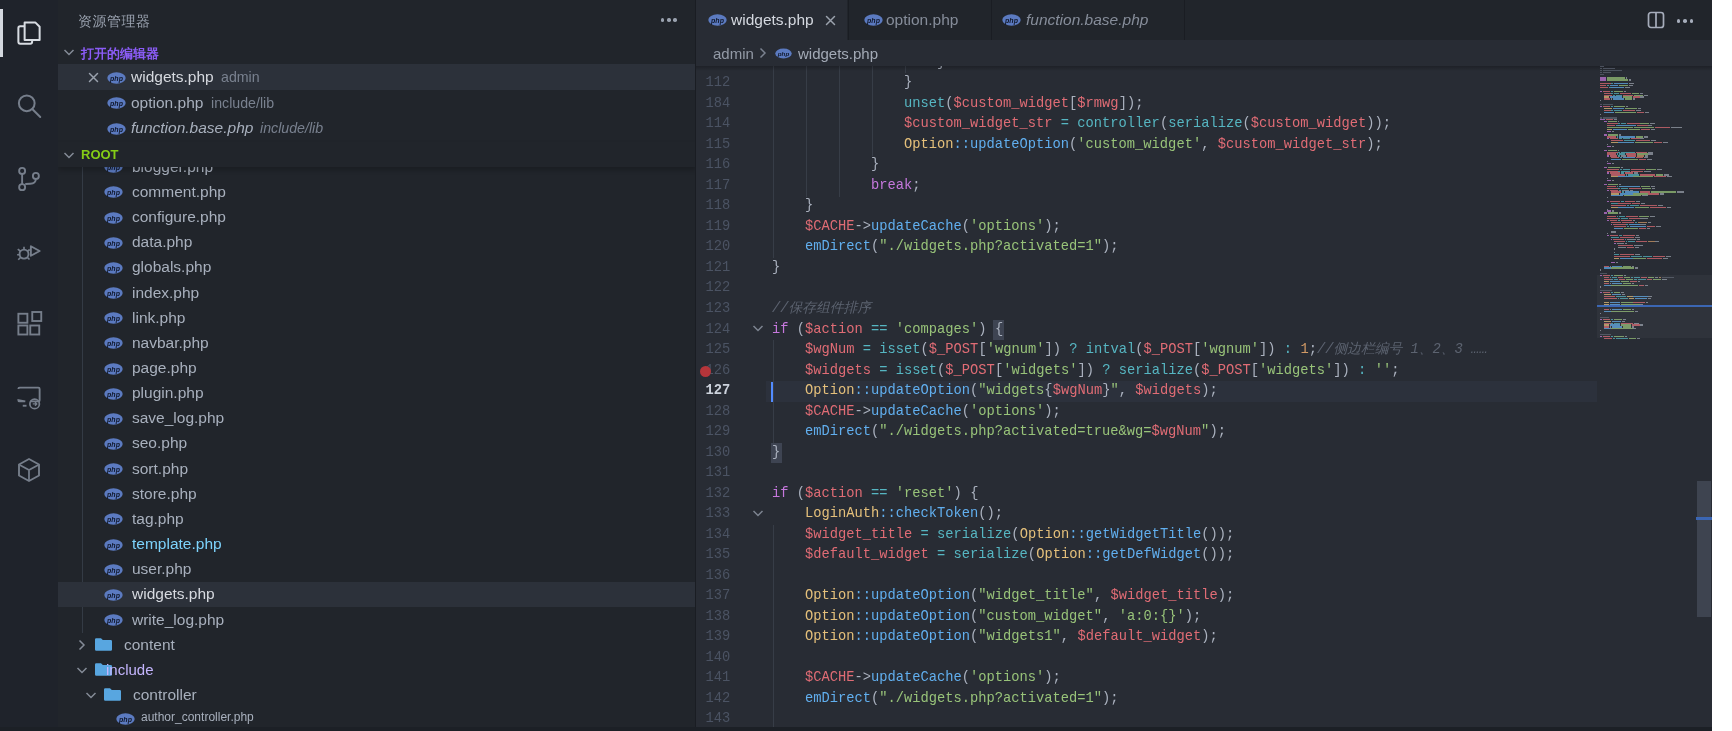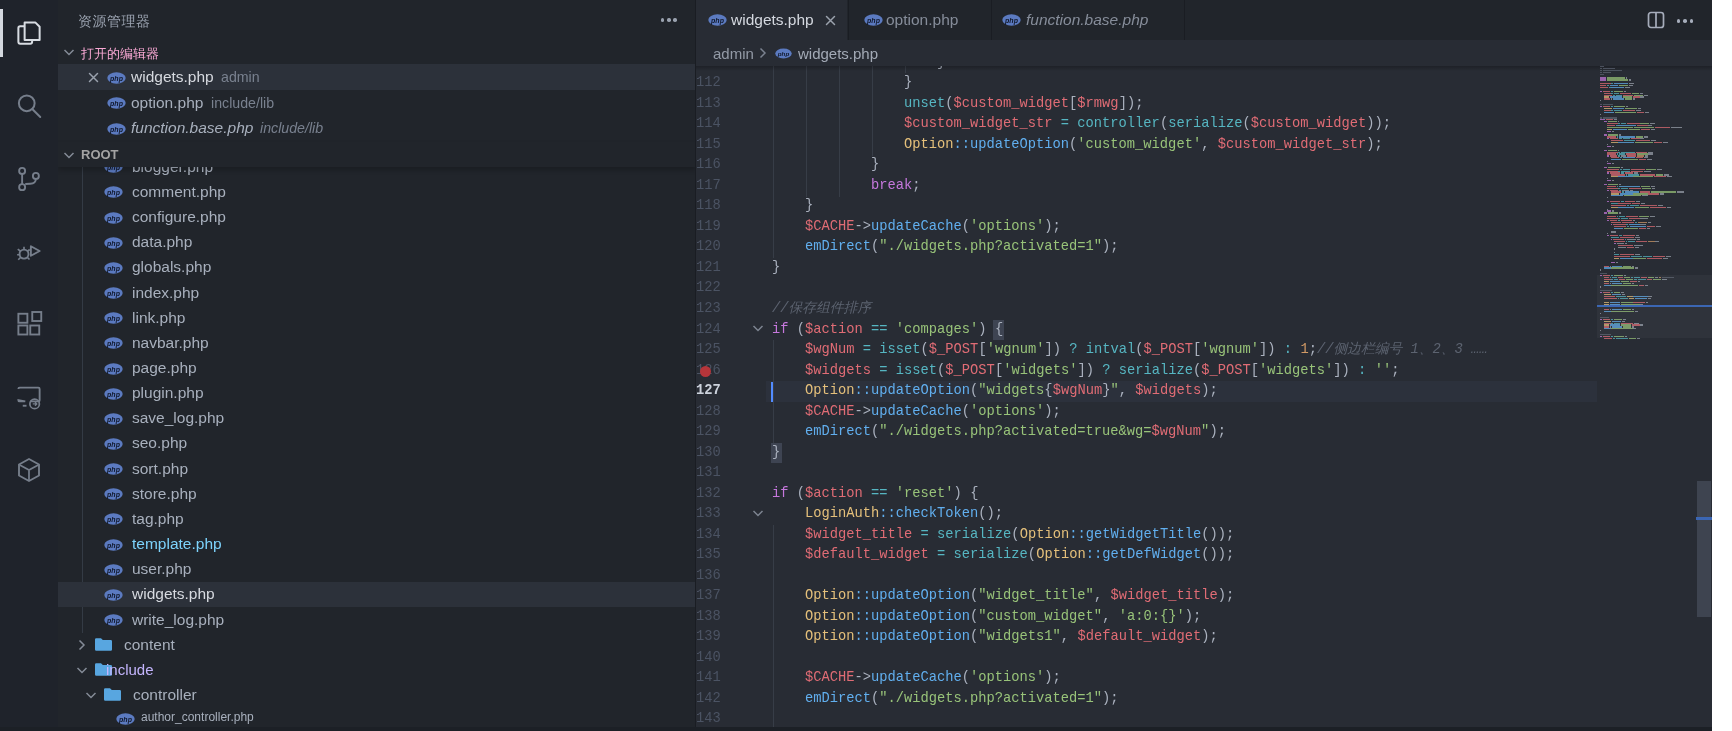--- a/index.html
+++ b/index.html
@@ -1,21 +1,21 @@
 <!DOCTYPE html>
 <html><head><meta charset="utf-8"><style>
 *{margin:0;padding:0;box-sizing:border-box}
 html,body{width:1732px;height:731px;background:#ffffff;overflow:hidden;position:relative;font-family:"Liberation Sans",sans-serif}
 .abs{position:absolute}
 #win{position:absolute;left:0;top:0;width:1712px;height:731px;background:#21252b;overflow:hidden}
 #abar{position:absolute;left:0;top:0;width:58px;height:731px;background:#1f232b}
 #sbar{position:absolute;left:58px;top:0;width:638px;height:731px;background:#21252b;overflow:hidden}
 #ed{position:absolute;left:696px;top:0;width:1016px;height:731px;background:#282c34;overflow:hidden}
 .cl{height:20.53px;line-height:20.53px;white-space:pre;font-size:13.75px;font-family:"Liberation Mono",monospace;color:#abb2bf}
-.gl{height:20.53px;line-height:20.53px;text-align:left;font-size:13.75px;font-family:"Liberation Mono",monospace;color:#4b5363}
+.gl{height:20.53px;line-height:20.53px;text-align:center;font-size:13.75px;font-family:"Liberation Mono",monospace;color:#4b5363}
 .red{color:#e06c75}.blu{color:#61afef}.cyn{color:#56b6c2}.grn{color:#98c379}
 .pur{color:#c678dd}.org{color:#d19a66}.yel{color:#e5c07b}.wht{color:#abb2bf}
 .com{color:#5c6370;font-style:italic}
 </style></head><body>
 <div id="win">
     <div id="abar">
       <div class="abs" style="left:0;top:9px;width:2.5px;height:48px;background:#d4d8df"></div>
       <svg class="abs" style="left:14.0px;top:18.0px" width="30" height="30" viewBox="0 0 24 24" fill="none">
         <path d="M8.5 3.5 H17 L20.5 7 V17.5 H8.5 Z" stroke="#d8dce2" stroke-width="1.6" stroke-linejoin="round"></path>
         <path d="M8.5 6.5 H5 Q3.5 6.5 3.5 8 V19 Q3.5 20.5 5 20.5 H13 Q14.5 20.5 14.5 19 V17.5" stroke="#d8dce2" stroke-width="1.6"></path>
@@ -53,21 +53,21 @@
       </svg>
     </div>
     <div id="sbar">
       <div class="abs" style="left:20px;top:13px;font-size:14px;color:#9aa2af;letter-spacing:0.5px">资源管理器</div>
       <div class="abs" style="left:603px;top:18.4px;width:3.4px;height:3.4px;border-radius:50%;background:#9aa2af"></div>
       <div class="abs" style="left:609.2px;top:18.4px;width:3.4px;height:3.4px;border-radius:50%;background:#9aa2af"></div>
       <div class="abs" style="left:615.4px;top:18.4px;width:3.4px;height:3.4px;border-radius:50%;background:#9aa2af"></div>
       <svg class="abs" style="left:5px;top:47px" width="12" height="12" viewBox="0 0 12 12" fill="none">
         <path d="M1.5 3 L6 7.5 L10.5 3" stroke="#848b97" stroke-width="1.5"></path>
       </svg>
-      <div class="abs" style="left:23px;top:45px;font-size:13px;font-weight:normal;color:#f9a8d4">打开的编辑器</div>
+      <div class="abs" style="left:23px;top:45px;font-size:13px;font-weight:bold;color:#8b5cf6">打开的编辑器</div>
       <div class="abs" style="left:0;top:64.4px;width:638px;height:25.4px;background:#2c313a"></div>
       <svg class="abs" style="left:30px;top:71.5px" width="11" height="11" viewBox="0 0 11 11">
         <path d="M1.5 1.5 L9.5 9.5 M9.5 1.5 L1.5 9.5" stroke="#9aa1ad" stroke-width="1.5" stroke-linecap="round"></path>
       </svg>
       <svg class="abs" style="left:49px;top:71.5px" width="19" height="12" viewBox="0 0 19 12">
         <ellipse cx="9.5" cy="6" rx="9.2" ry="5.7" fill="#5b7ac0"></ellipse>
         <text x="9.5" y="8.6" font-size="7" font-style="italic" font-weight="bold" fill="#10182b" text-anchor="middle" font-family="Liberation Sans">php</text>
       </svg>
       <div class="abs" style="left:73px;top:68px;font-size:15.5px;color:#d7dae0">widgets.php</div>
       <div class="abs" style="left:163px;top:69px;font-size:14.2px;color:#79818f">admin</div>
@@ -203,21 +203,21 @@
       <div class="abs" style="left:75px;top:686.0px;font-size:15.5px;color:#a8b0bd">controller</div>
       <svg class="abs" style="left:58px;top:713.0999999999999px" width="19" height="12" viewBox="0 0 19 12">
         <ellipse cx="9.5" cy="6" rx="9.2" ry="5.7" fill="#5b7ac0"></ellipse>
         <text x="9.5" y="8.6" font-size="7" font-style="italic" font-weight="bold" fill="#10182b" text-anchor="middle" font-family="Liberation Sans">php</text>
       </svg>
       <div class="abs" style="left:83px;top:709.6px;font-size:12px;color:#a8b0bd">author_controller.php</div>
       <div class="abs" style="left:0;top:141.7px;width:638px;height:25.2px;background:#21252b;box-shadow:0 3px 5px rgba(0,0,0,0.22)"></div>
       <svg class="abs" style="left:5px;top:149.5px" width="12" height="12" viewBox="0 0 12 12" fill="none">
         <path d="M1.5 3 L6 7.5 L10.5 3" stroke="#848b97" stroke-width="1.5"></path>
       </svg>
-      <div class="abs" style="left:23px;top:146.5px;font-size:13px;font-weight:bold;color:#a3a3a3">ROOT</div>
+      <div class="abs" style="left:23px;top:146.5px;font-size:13px;font-weight:bold;color:#84cc16">ROOT</div>
     </div>
     <div class="abs" style="left:695px;top:0;width:1px;height:731px;background:#1a1d23"></div>
     <div id="ed">
       <div class="abs" style="left:70px;top:381.3px;width:831px;height:20.53px;background:#2c313c"></div>
       <div class="abs" style="left:297.2px;top:319.7px;width:11px;height:20.53px;background:#3e4452"></div>
       <div class="abs" style="left:74.5px;top:442.9px;width:11px;height:20.53px;background:#3e4452"></div>
       <div class="abs" style="left:76.5px;top:66.0px;width:1px;height:192.1px;background:#373d47"></div>
       <div class="abs" style="left:109.5px;top:66.0px;width:1px;height:130.5px;background:#373d47"></div>
       <div class="abs" style="left:142.5px;top:66.0px;width:1px;height:130.5px;background:#373d47"></div>
       <div class="abs" style="left:175.5px;top:66.0px;width:1px;height:89.5px;background:#373d47"></div>
@@ -255,21 +255,21 @@
         <div class="cl"><span class="wht">    </span><span class="yel">Option</span><span class="blu">::</span><span class="blu">updateOption</span><span class="wht">(</span><span class="grn">"widget_title"</span><span class="wht">, </span><span class="red">$widget_title</span><span class="wht">);</span></div>
         <div class="cl"><span class="wht">    </span><span class="yel">Option</span><span class="blu">::</span><span class="blu">updateOption</span><span class="wht">(</span><span class="grn">"custom_widget"</span><span class="wht">, </span><span class="grn">'a:0:{}'</span><span class="wht">);</span></div>
         <div class="cl"><span class="wht">    </span><span class="yel">Option</span><span class="blu">::</span><span class="blu">updateOption</span><span class="wht">(</span><span class="grn">"widgets1"</span><span class="wht">, </span><span class="red">$default_widget</span><span class="wht">);</span></div>
         <div class="cl">&nbsp;</div>
         <div class="cl"><span class="wht">    </span><span class="red">$CACHE</span><span class="wht">-&gt;</span><span class="blu">updateCache</span><span class="wht">(</span><span class="grn">'options'</span><span class="wht">);</span></div>
         <div class="cl"><span class="wht">    </span><span class="blu">emDirect</span><span class="wht">(</span><span class="grn">"./widgets.php?activated=1"</span><span class="wht">);</span></div>
       </div>
       <div class="abs" style="left:0px;top:52.8px;width:44px">
         <div class="gl" style="">111</div>
         <div class="gl" style="">112</div>
-        <div class="gl" style="">113</div>
+        <div class="gl" style="">184</div>
         <div class="gl" style="">114</div>
         <div class="gl" style="">115</div>
         <div class="gl" style="">116</div>
         <div class="gl" style="">117</div>
         <div class="gl" style="">118</div>
         <div class="gl" style="">119</div>
         <div class="gl" style="">120</div>
         <div class="gl" style="">121</div>
         <div class="gl" style="">122</div>
         <div class="gl" style="">123</div>

